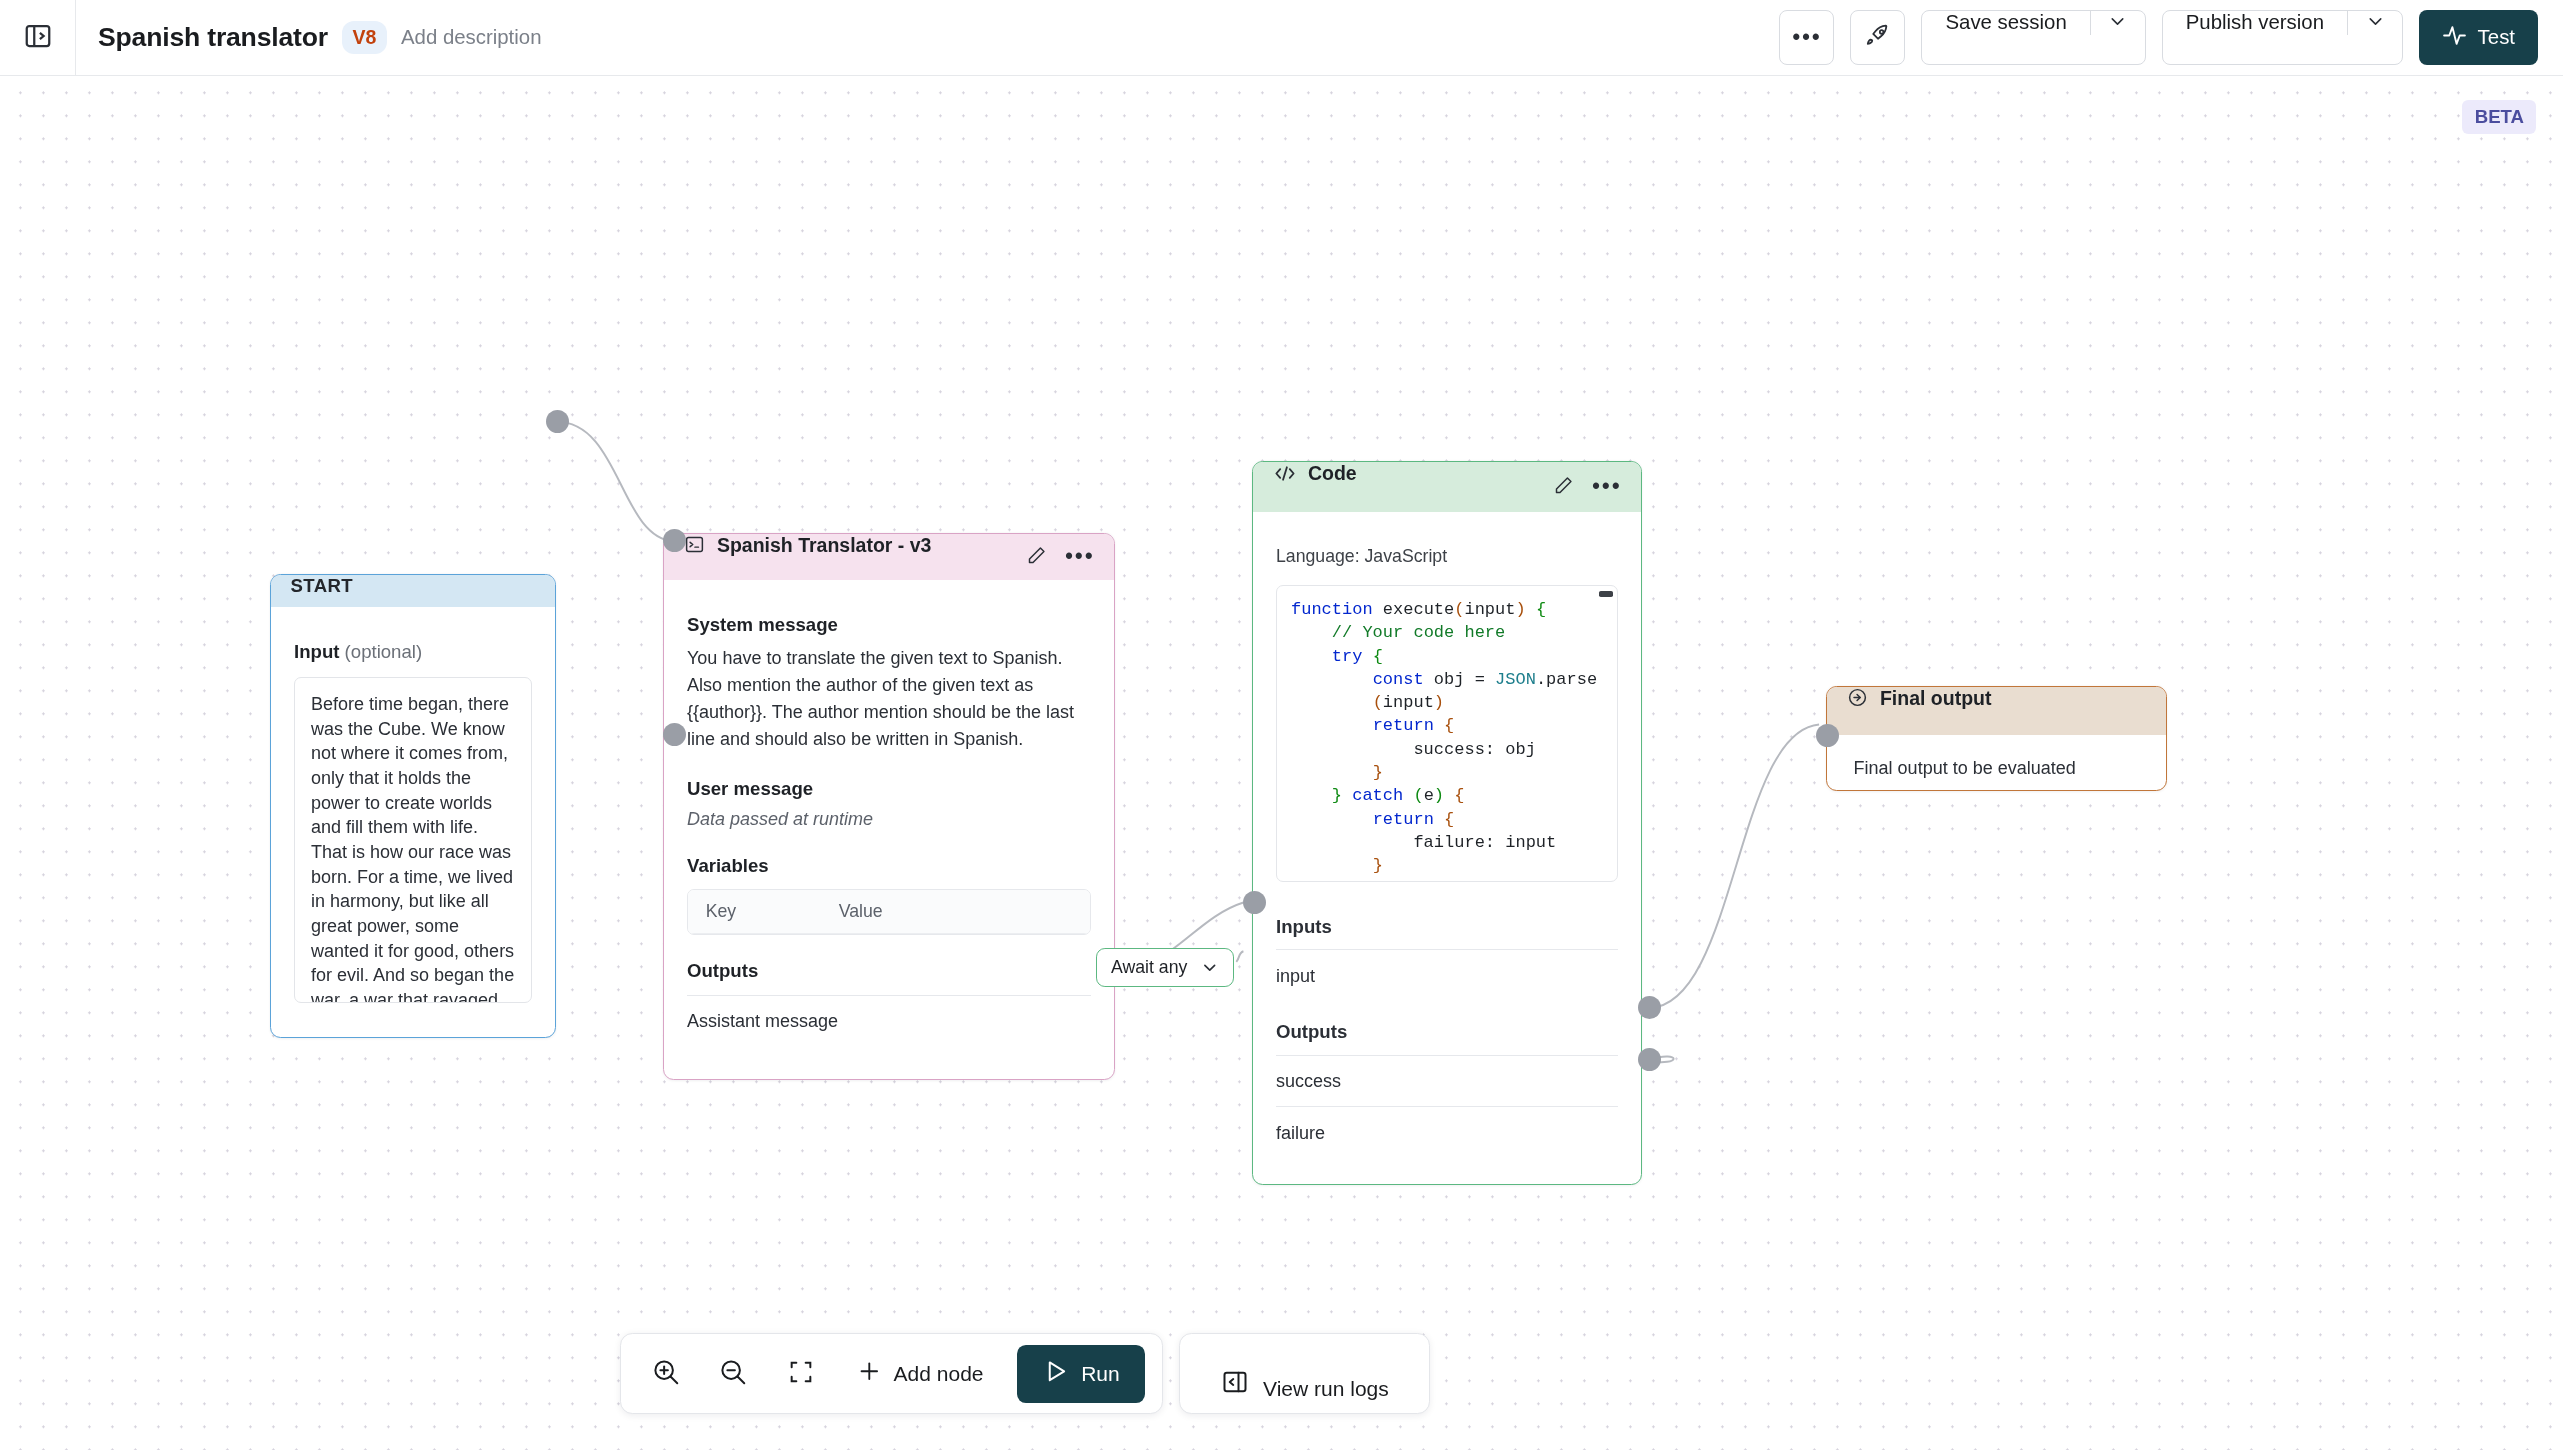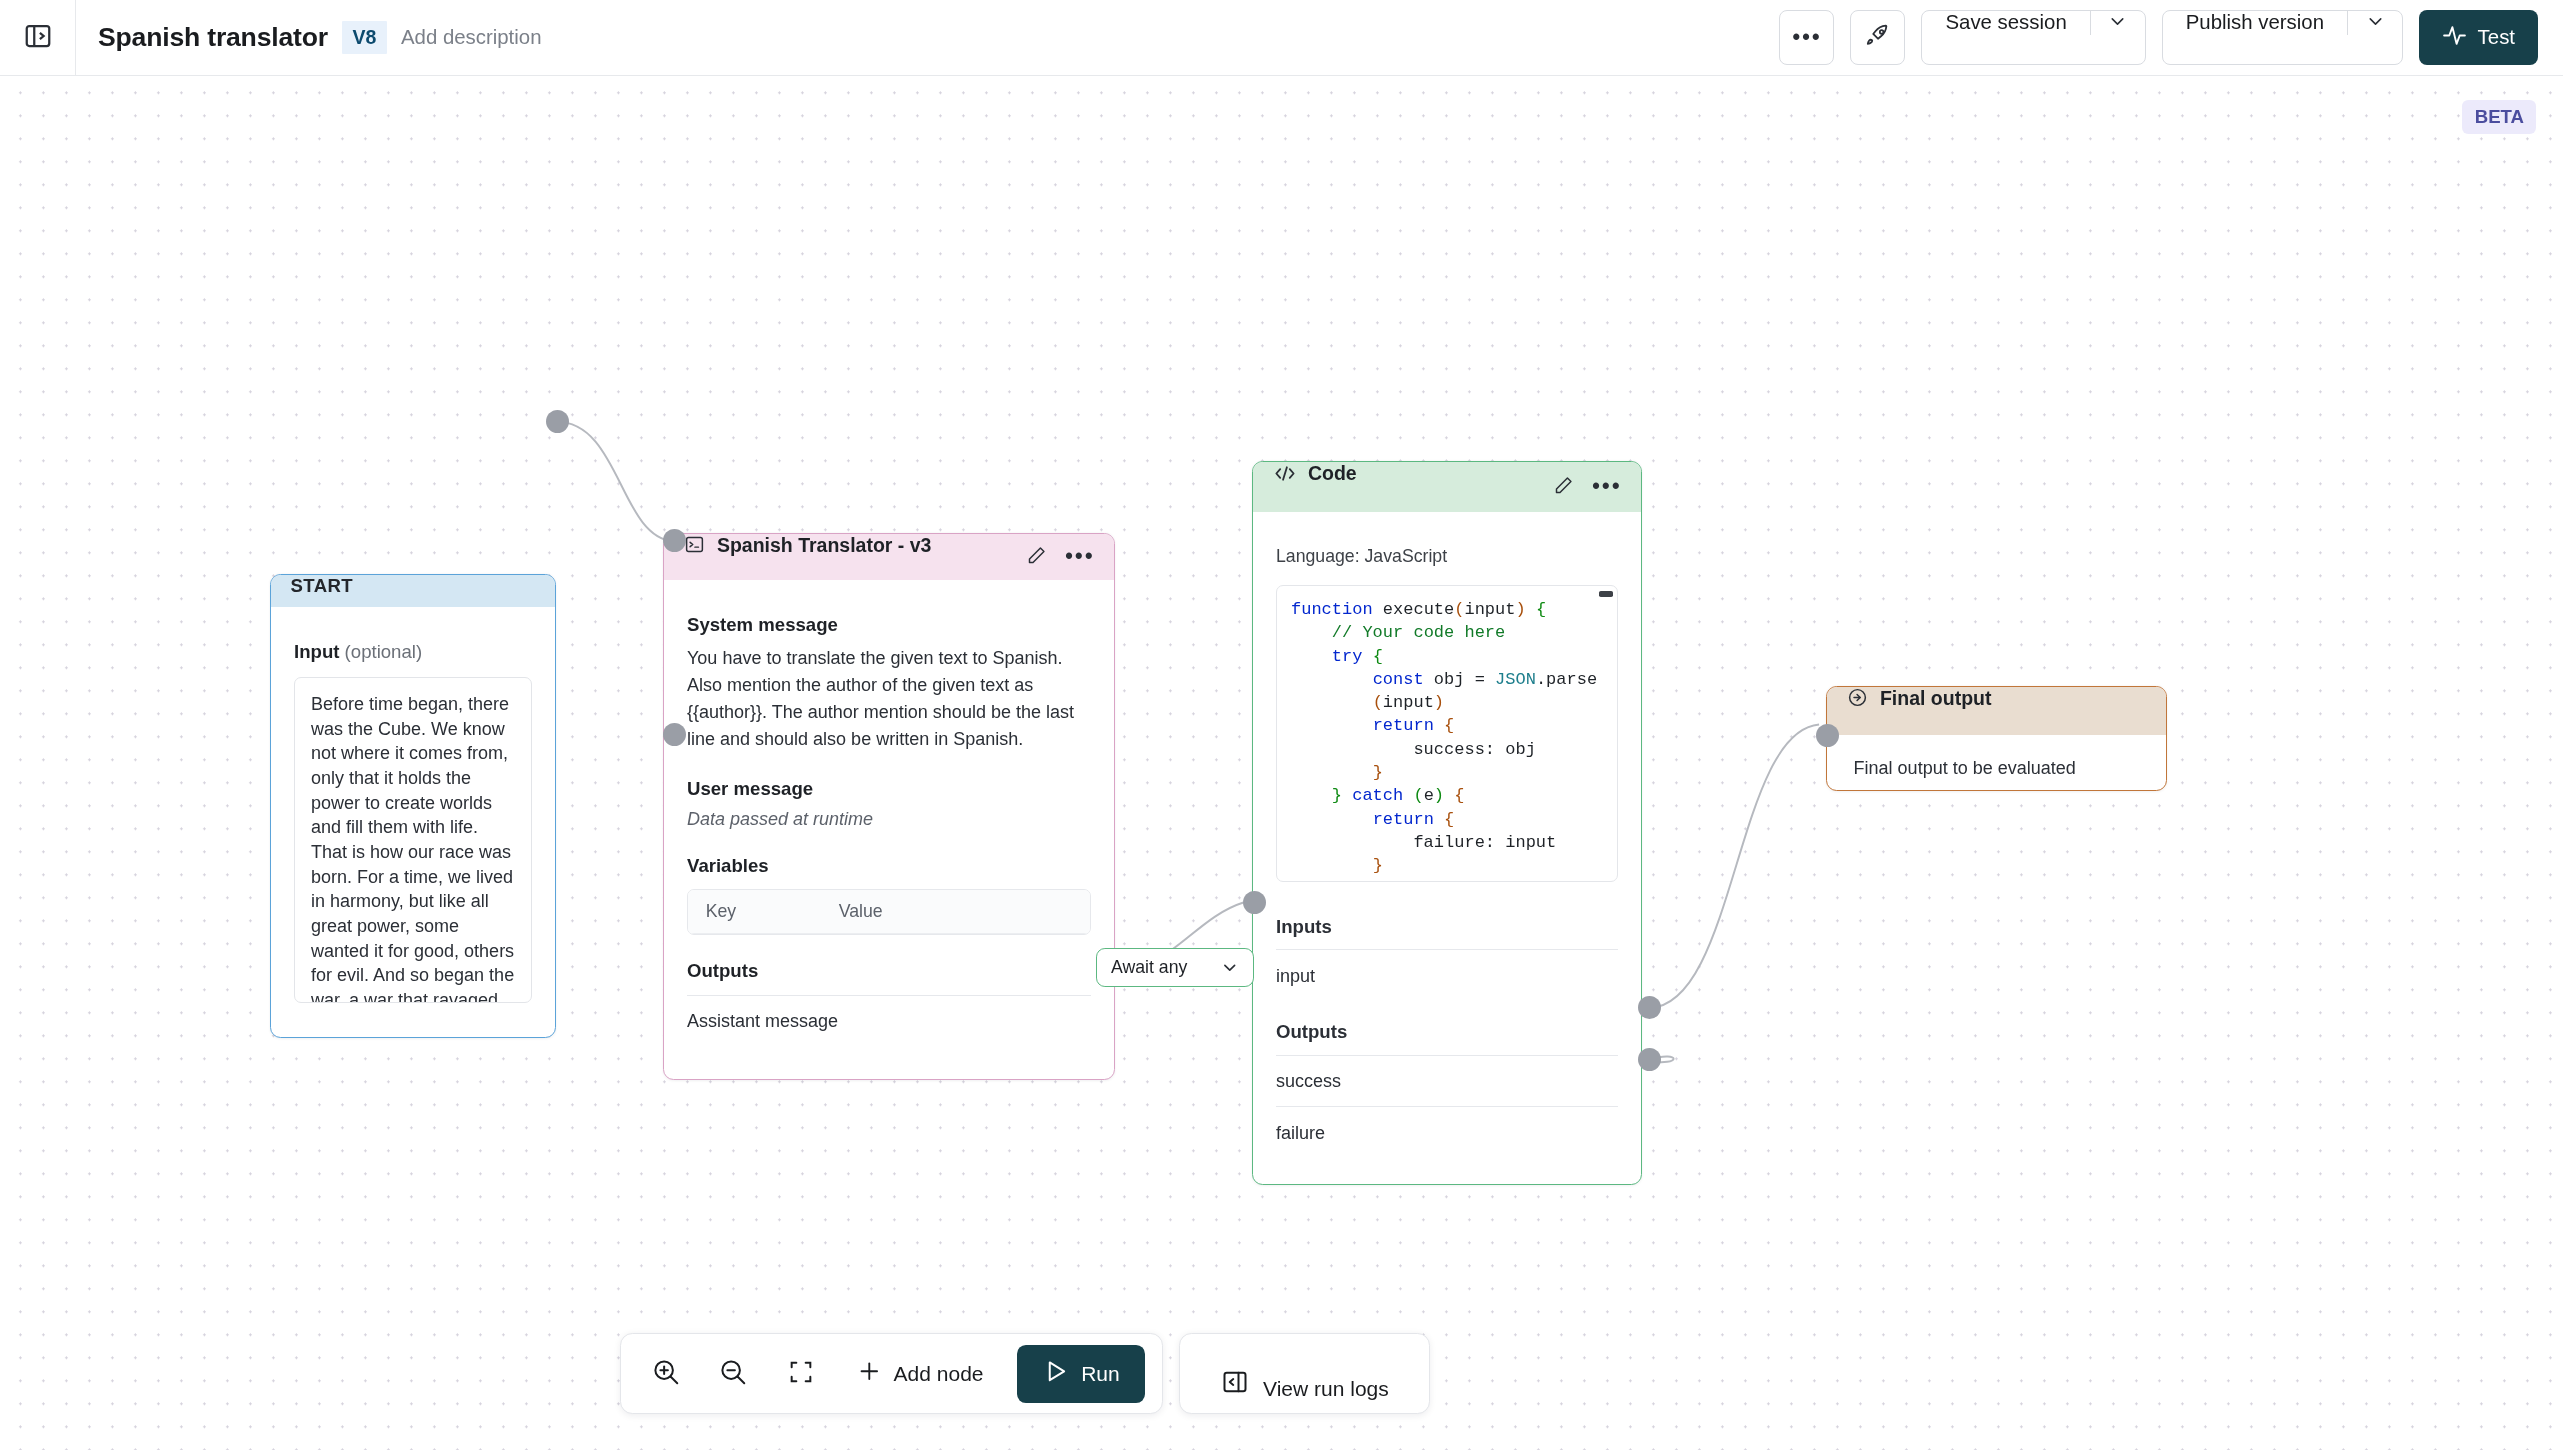--- a/index.html
+++ b/index.html
@@ -24,23 +24,23 @@
     display: flex; align-items: center; justify-content: center;
     border-right: 0.9px solid #e7e9ec;
     cursor: pointer;
   }
   .icon-panel { width: 30px; height: 30px; }
   .title-group { display: flex; align-items: center; padding-left: 22px; gap: 14px; }
   .page-title {
     font-size: 26.6px; font-weight: 700; color: #1a1c1f; letter-spacing: -0.2px;
   }
   .version-badge {
-    background: #e8f1fb; color: #0c4a6e;
+    background: #e8f1fb; color: #c2410c;
     font-size: 19.5px; font-weight: 700;
-    padding: 5.3px 10.6px; border-radius: 1px;
+    padding: 5.3px 10.6px; border-radius: 12px;
     cursor: pointer;
   }
   .add-description {
     font-size: 20.4px; color: #7b8089; cursor: pointer;
   }
   .header-right {
     margin-left: auto; display: flex; align-items: center;
     gap: 16px; padding-right: 25px;
   }
   .hbtn {
@@ -182,21 +182,21 @@
     height: 105px;
   }
   #node-final { height: 105px; }
   #node-final .node-head { background: #e9ddd0; height: 48px; }
   #node-final .node-body { padding: 23px 26.6px; }
   .final-text { font-size: 18px; color: #2b2f36; }
 
   
   .await-pill {
     position: absolute; left: 1096px; top: 872px;
-    width: 158px; height: 39px;
+    width: 138px; height: 39px;
     background: #fff; border: 1.3px solid #5cb881; border-radius: 8.9px;
     display: flex; align-items: center; padding: 0 14px;
     cursor: pointer; z-index: 20; text-align: center;
   }
   .await-label { font-size: 17.7px; color: #1e2126; }
   .await-caret { margin-left: auto; display: flex; align-items: center; }
 
   
   .handle {
     position: absolute; width: 23px; height: 23px;

